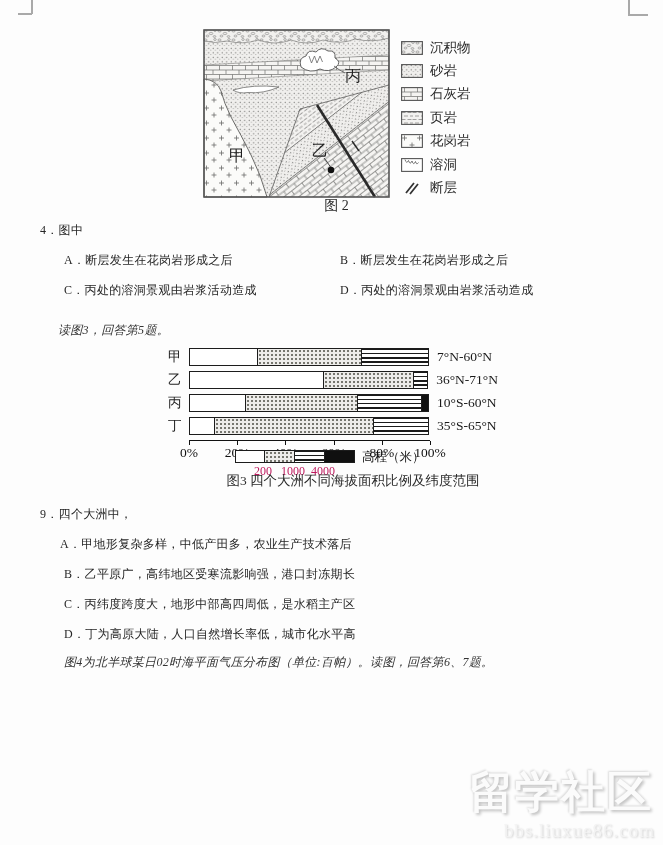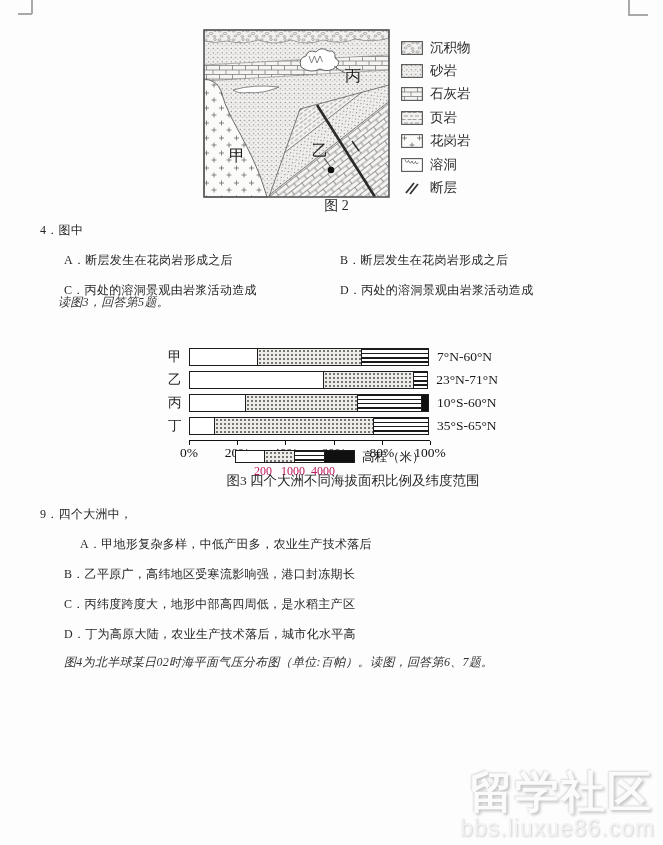--- a/index.html
+++ b/index.html
@@ -41,22 +41,22 @@
   #elev-nums{position:relative;width:120px;height:15px;}
   .enum{position:absolute;top:1px;transform:translateX(-50%);font-size:12px;color:#be185d;}
   #elev-label{position:absolute;left:127px;top:-1px;font-size:12.5px;color:#111;white-space:nowrap;}
   
   #wm-title{
     right:10px;bottom:23px;font-size:44px;font-weight:bold;letter-spacing:2px;
     color:#fbfbfb;font-family:"Liberation Sans","DejaVu Sans",sans-serif;
     text-shadow:2px 2px 3px #c4c4c4,-1px -1px 2px #dcdcdc;
   }
   #wm-site{
-    right:8px;bottom:3px;font-size:23px;letter-spacing:1px;
-    color:#f3f3f3;font-family:Liberation Sans, sans-serif;
+    right:8px;bottom:3px;font-size:19px;letter-spacing:1px;
+    color:#f3f3f3;font-family:Liberation Serif, serif;
     text-shadow:1px 1px 2px #cfcfcf;
   }
   svg text{font-family:"Liberation Serif","DejaVu Serif",serif;fill:#1f1f1f;}
 </style>
 </head>
 <body>
 
 <svg width="0" height="0" style="position:absolute" aria-hidden="true">
   <defs>
     <pattern id="p-dots" width="4.5" height="4.5" patternUnits="userSpaceOnUse">
@@ -182,41 +182,41 @@
     </div>
   </div>
 
 <div class="abs fig-cap" style="left:203px;top:197px;width:267px">图 2</div>
 
 <div class="abs line" style="left:40px;top:222px">4．图中</div>
 <div class="abs line" style="left:64px;top:252px">A．断层发生在花岗岩形成之后</div>
 <div class="abs line" style="left:340px;top:252px">B．断层发生在花岗岩形成之后</div>
 <div class="abs line" style="left:64px;top:282px">C．丙处的溶洞景观由岩浆活动造成</div>
 <div class="abs line" style="left:340px;top:282px">D．丙处的溶洞景观由岩浆活动造成</div>
-<div class="abs line kai" style="left:58px;top:294px">读图3，回答第5题。</div>
+<div class="abs line kai" style="left:58px;top:322px">读图3，回答第5题。</div>
 
 <div class="abs" id="fig3">
   <div id="fig3-plot">
       <div class="crow">
         <span class="rowlab">甲</span>
         <div class="cbar">
           <span class="seg pat-white" style="width: 28%;"></span>
           <span class="seg pat-dots" style="width: 44%;"></span>
           <span class="seg pat-hlines" style="width: 28%;"></span>
         </div>
         <span class="latlab">7°N-60°N</span>
       </div>
       <div class="crow">
         <span class="rowlab">乙</span>
         <div class="cbar">
           <span class="seg pat-white" style="width: 56%;"></span>
           <span class="seg pat-dots" style="width: 38%;"></span>
           <span class="seg pat-hlines" style="width: 6%;"></span>
         </div>
-        <span class="latlab">23°N-71°N</span>
+        <span class="latlab">36°N-71°N</span>
       </div>
       <div class="crow">
         <span class="rowlab">丙</span>
         <div class="cbar">
           <span class="seg pat-white" style="width: 23%;"></span>
           <span class="seg pat-dots" style="width: 47%;"></span>
           <span class="seg pat-hlines" style="width: 27%;"></span>
           <span class="seg pat-black" style="width: 3%;"></span>
         </div>
         <span class="latlab">10°S-60°N</span>
@@ -258,20 +258,20 @@
       <span class="enum" style="left: 28px;">200</span>
       <span class="enum" style="left: 58px;">1000</span>
       <span class="enum" style="left: 88px;">4000</span>
     </div>
   <div id="elev-label">高程（米）</div>
 </div>
 
 <div class="abs fig-cap" style="left:203px;top:472px;width:300px;font-size:13.5px">图3  四个大洲不同海拔面积比例及纬度范围</div>
 
 <div class="abs line" style="left:40px;top:506px">9．四个大洲中，</div>
-<div class="abs line" style="left:80px;top:536px">A．甲地形复杂多样，中低产田多，农业生产技术落后</div>
+<div class="abs line" style="left:60px;top:536px">A．甲地形复杂多样，中低产田多，农业生产技术落后</div>
 <div class="abs line" style="left:64px;top:566px">B．乙平原广，高纬地区受寒流影响强，港口封冻期长</div>
 <div class="abs line" style="left:64px;top:596px">C．丙纬度跨度大，地形中部高四周低，是水稻主产区</div>
-<div class="abs line" style="left:64px;top:626px">D．丁为高原大陆，农业生产技术落后，城市化水平高</div>
+<div class="abs line" style="left:64px;top:626px">D．丁为高原大陆，人口自然增长率低，城市化水平高</div>
 <div class="abs line kai" style="left:64px;top:654px">图4为北半球某日02时海平面气压分布图（单位:百帕）。读图，回答第6、7题。</div>
 
 <div class="abs" id="wm-title">留学社区</div>
 <div class="abs" id="wm-site">bbs.liuxue86.com</div>
 
 </body></html>

